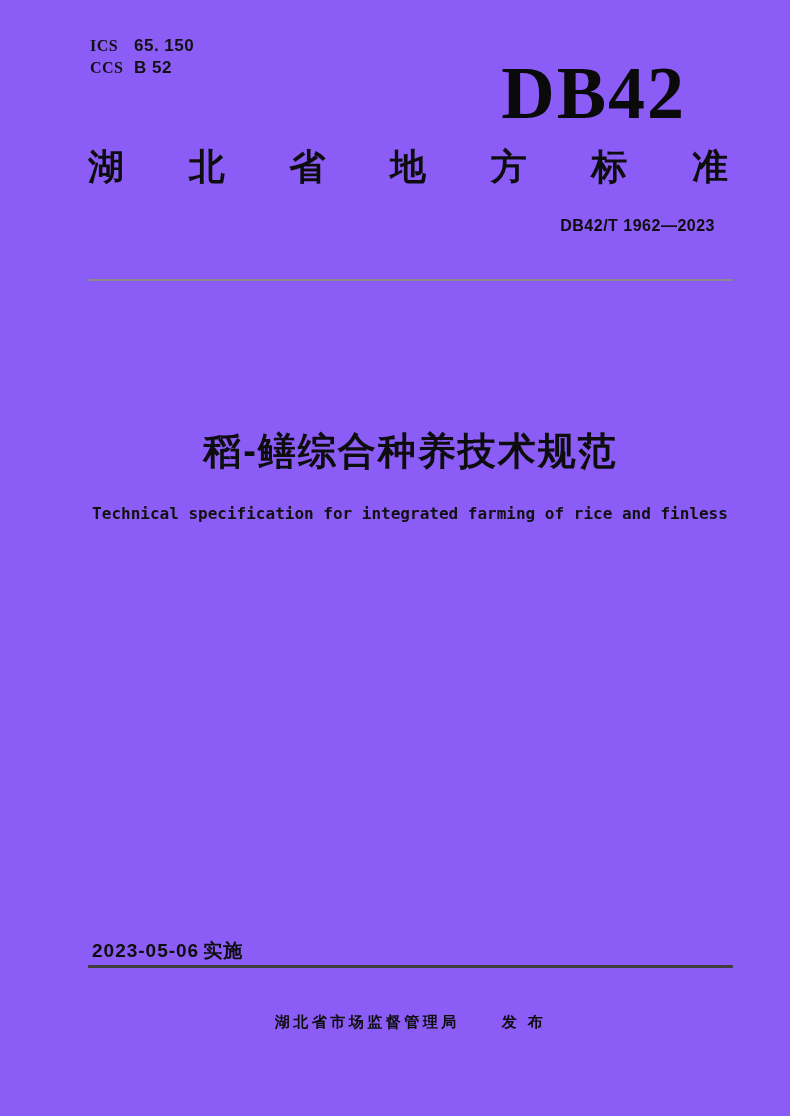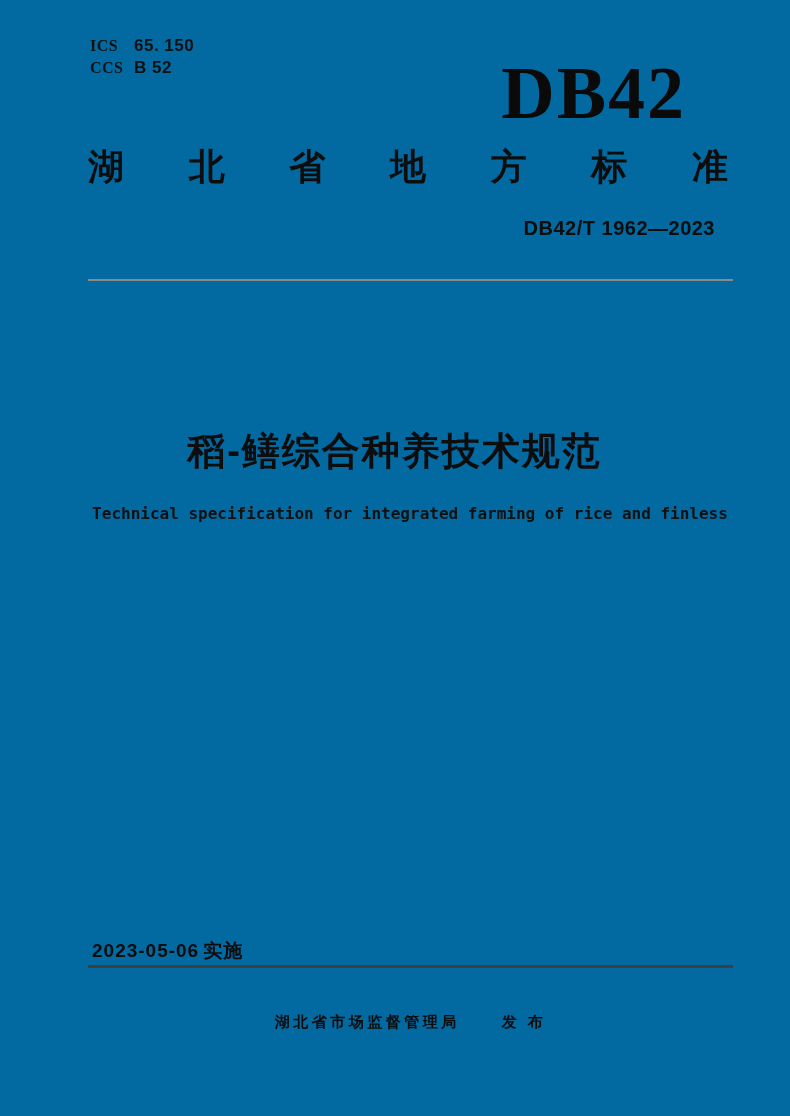--- a/index.html
+++ b/index.html
@@ -4,21 +4,21 @@
 <style>
   * { margin: 0; padding: 0; box-sizing: border-box; }
   html, body { background: #e8e8e8; }
   body { font-family: "Liberation Sans", "DejaVu Sans", sans-serif; }
 
   .page {
     position: relative;
     width: 790px;
     height: 1116px;
     margin: 0 auto;
-    background: #0369a1;
+    background: #8b5cf6;
     color: #111111;
     overflow: hidden;
   }
 
   
   .code-block { position: absolute; left: 90px; top: 36px; }
   .code-row { display: flex; align-items: baseline; height: 22px; }
   .code-label {
     font-family: "Liberation Serif", "DejaVu Serif", serif;
     font-size: 16px; font-weight: 600; width: 44px; letter-spacing: 0.5px;
@@ -36,30 +36,30 @@
   
   .standard-type {
     position: absolute; left: 88px; top: 147px; width: 640px;
     display: flex; justify-content: space-between;
     font-size: 36px; font-weight: 600; line-height: 40px; color: #0d0d0d;
   }
 
   
   .standard-number {
     position: absolute; right: 75px; top: 217px;
-    font-size: 20px; font-weight: 600; letter-spacing: 0.5px; color: #0d0d0d;
+    font-size: 16px; font-weight: 600; letter-spacing: 0.5px; color: #0d0d0d;
   }
 
   .rule { position: absolute; left: 88px; width: 645px; }
   .rule-top { top: 279px; height: 2px; background: #8a8a8a; }
   .rule-bottom { top: 965px; height: 2.5px; background: #3f3f3f; }
 
   
   .title-zh {
-    position: absolute; left: 72px; top: 426px; width: 645px;
+    position: absolute; left: 88px; top: 426px; width: 645px;
     text-align: center; font-size: 38px; font-weight: 700;
     letter-spacing: 2px; color: #0d0d0d;
   }
   .title-en {
     position: absolute; left: 80px; top: 500px; width: 660px;
     text-align: center;
     font-family: "DejaVu Sans Mono", "Liberation Mono", monospace;
     font-size: 16px; font-weight: 700; line-height: 27px; color: #111;
   }
 

